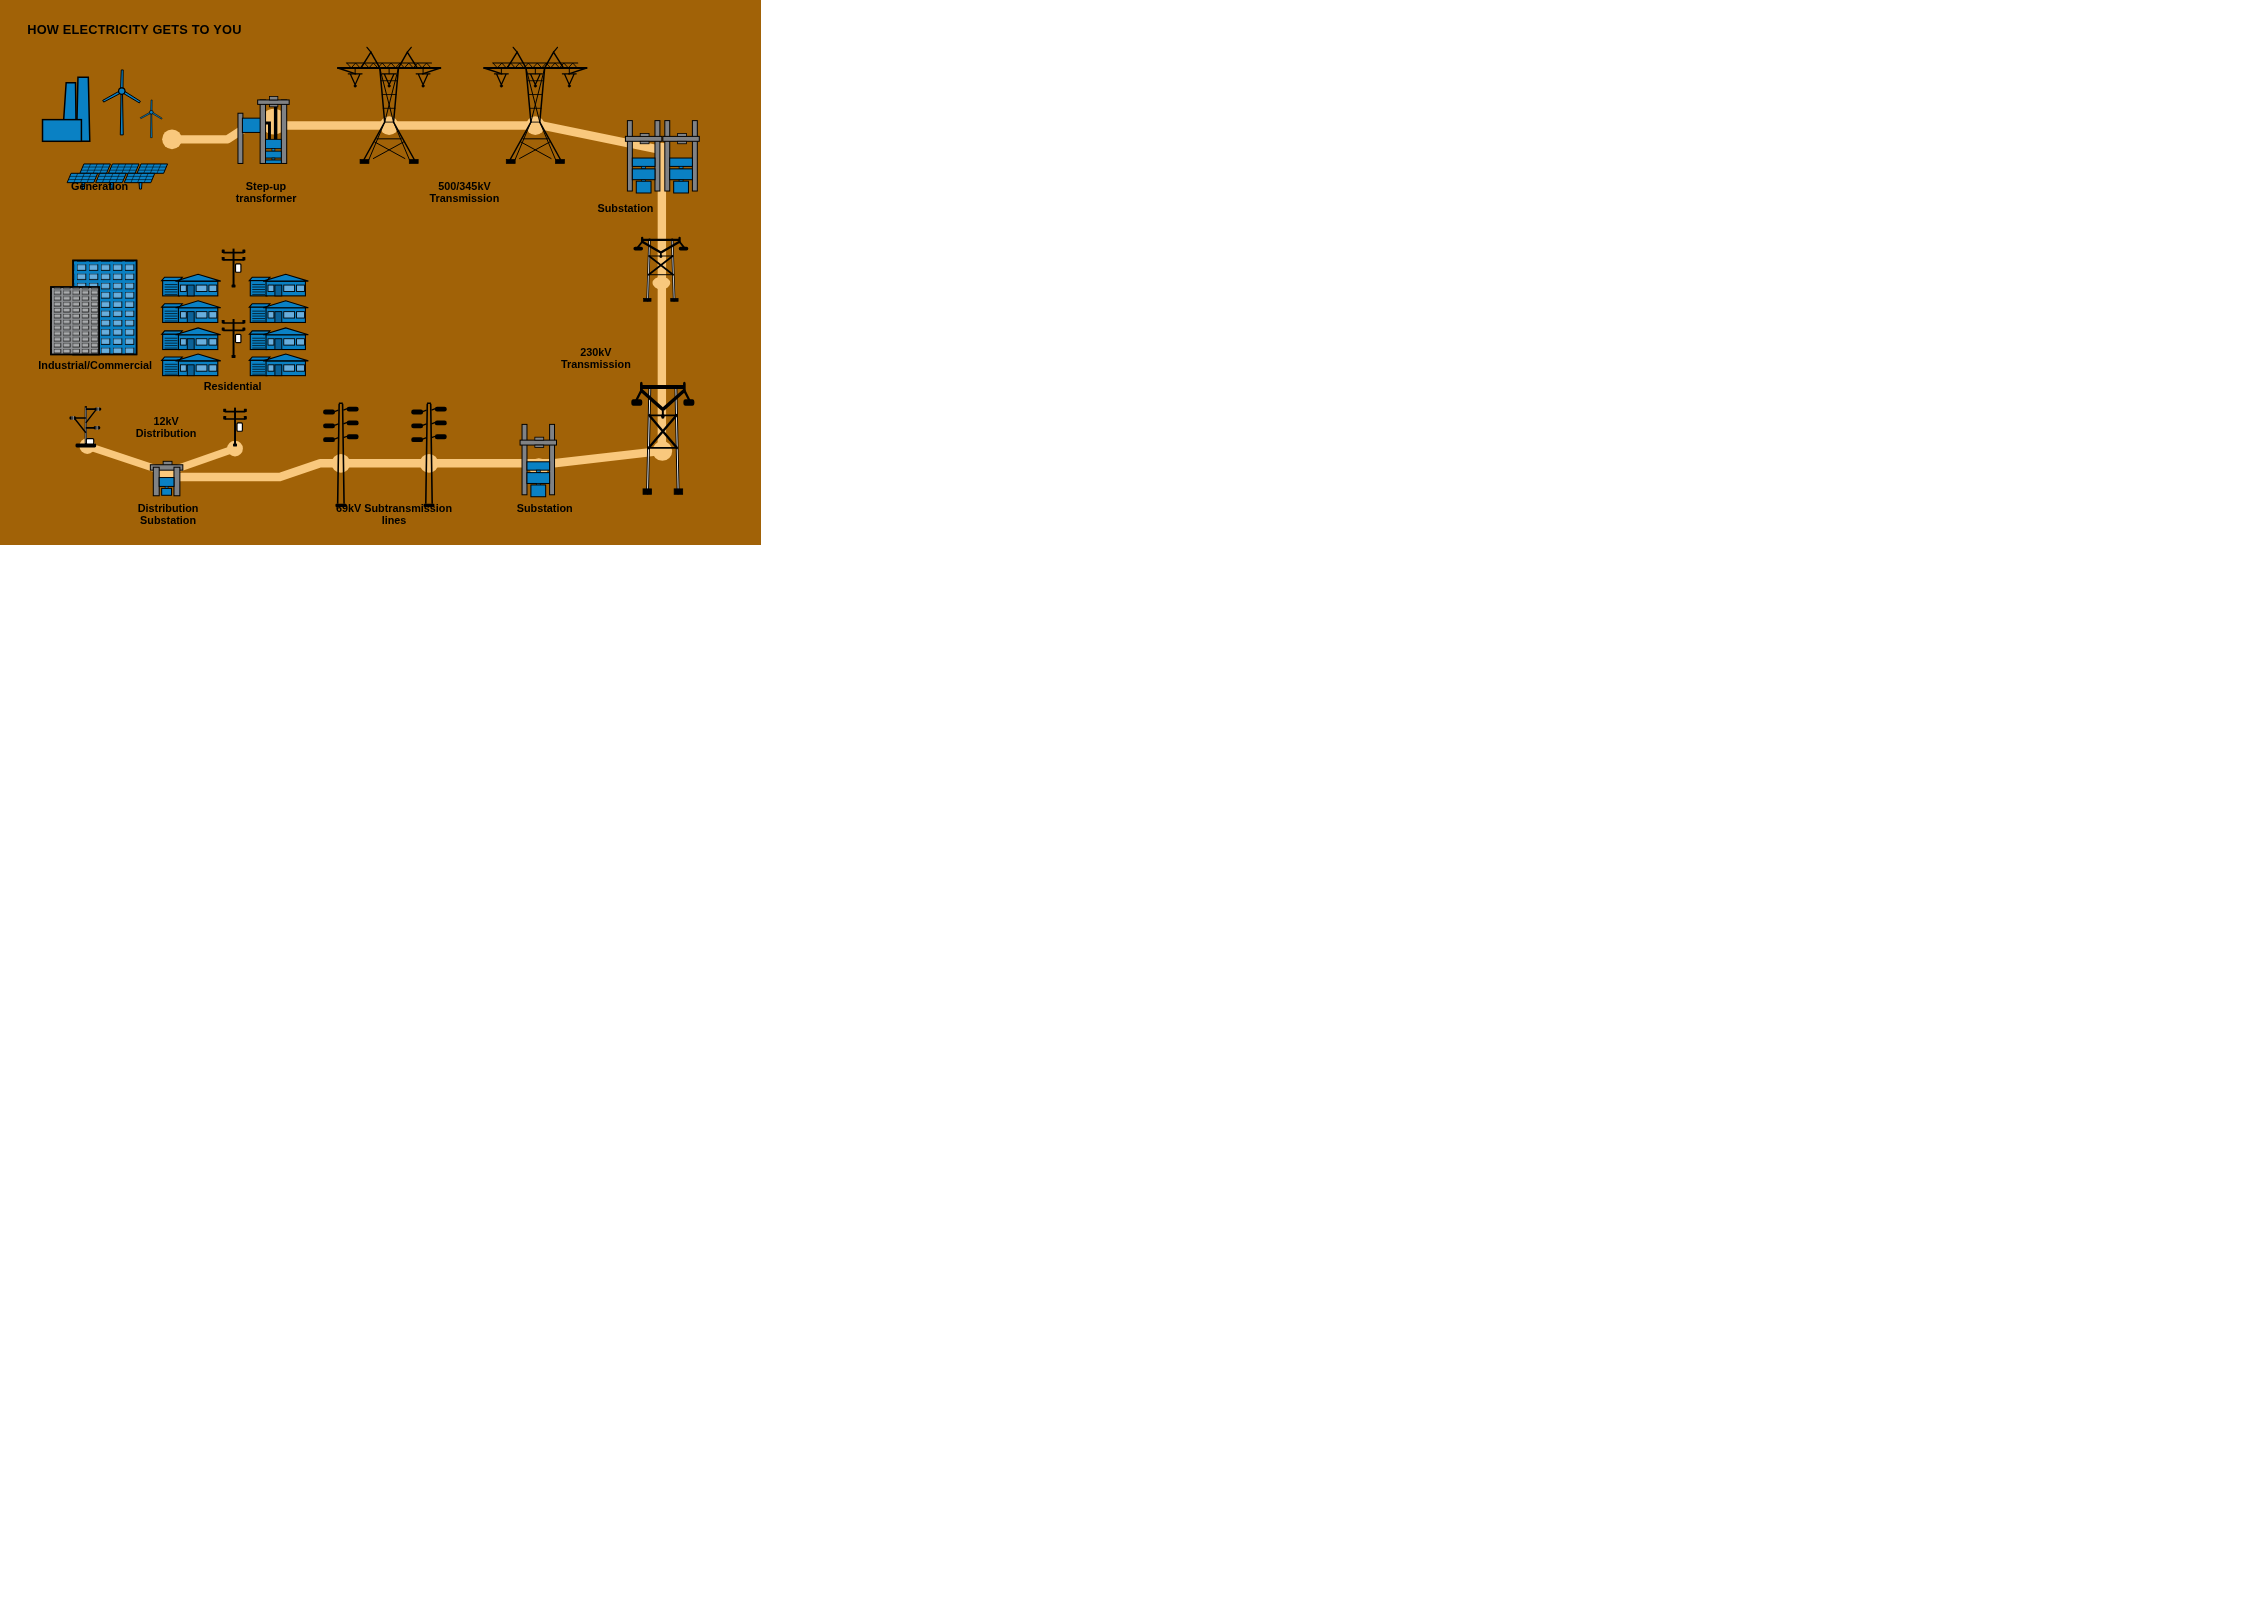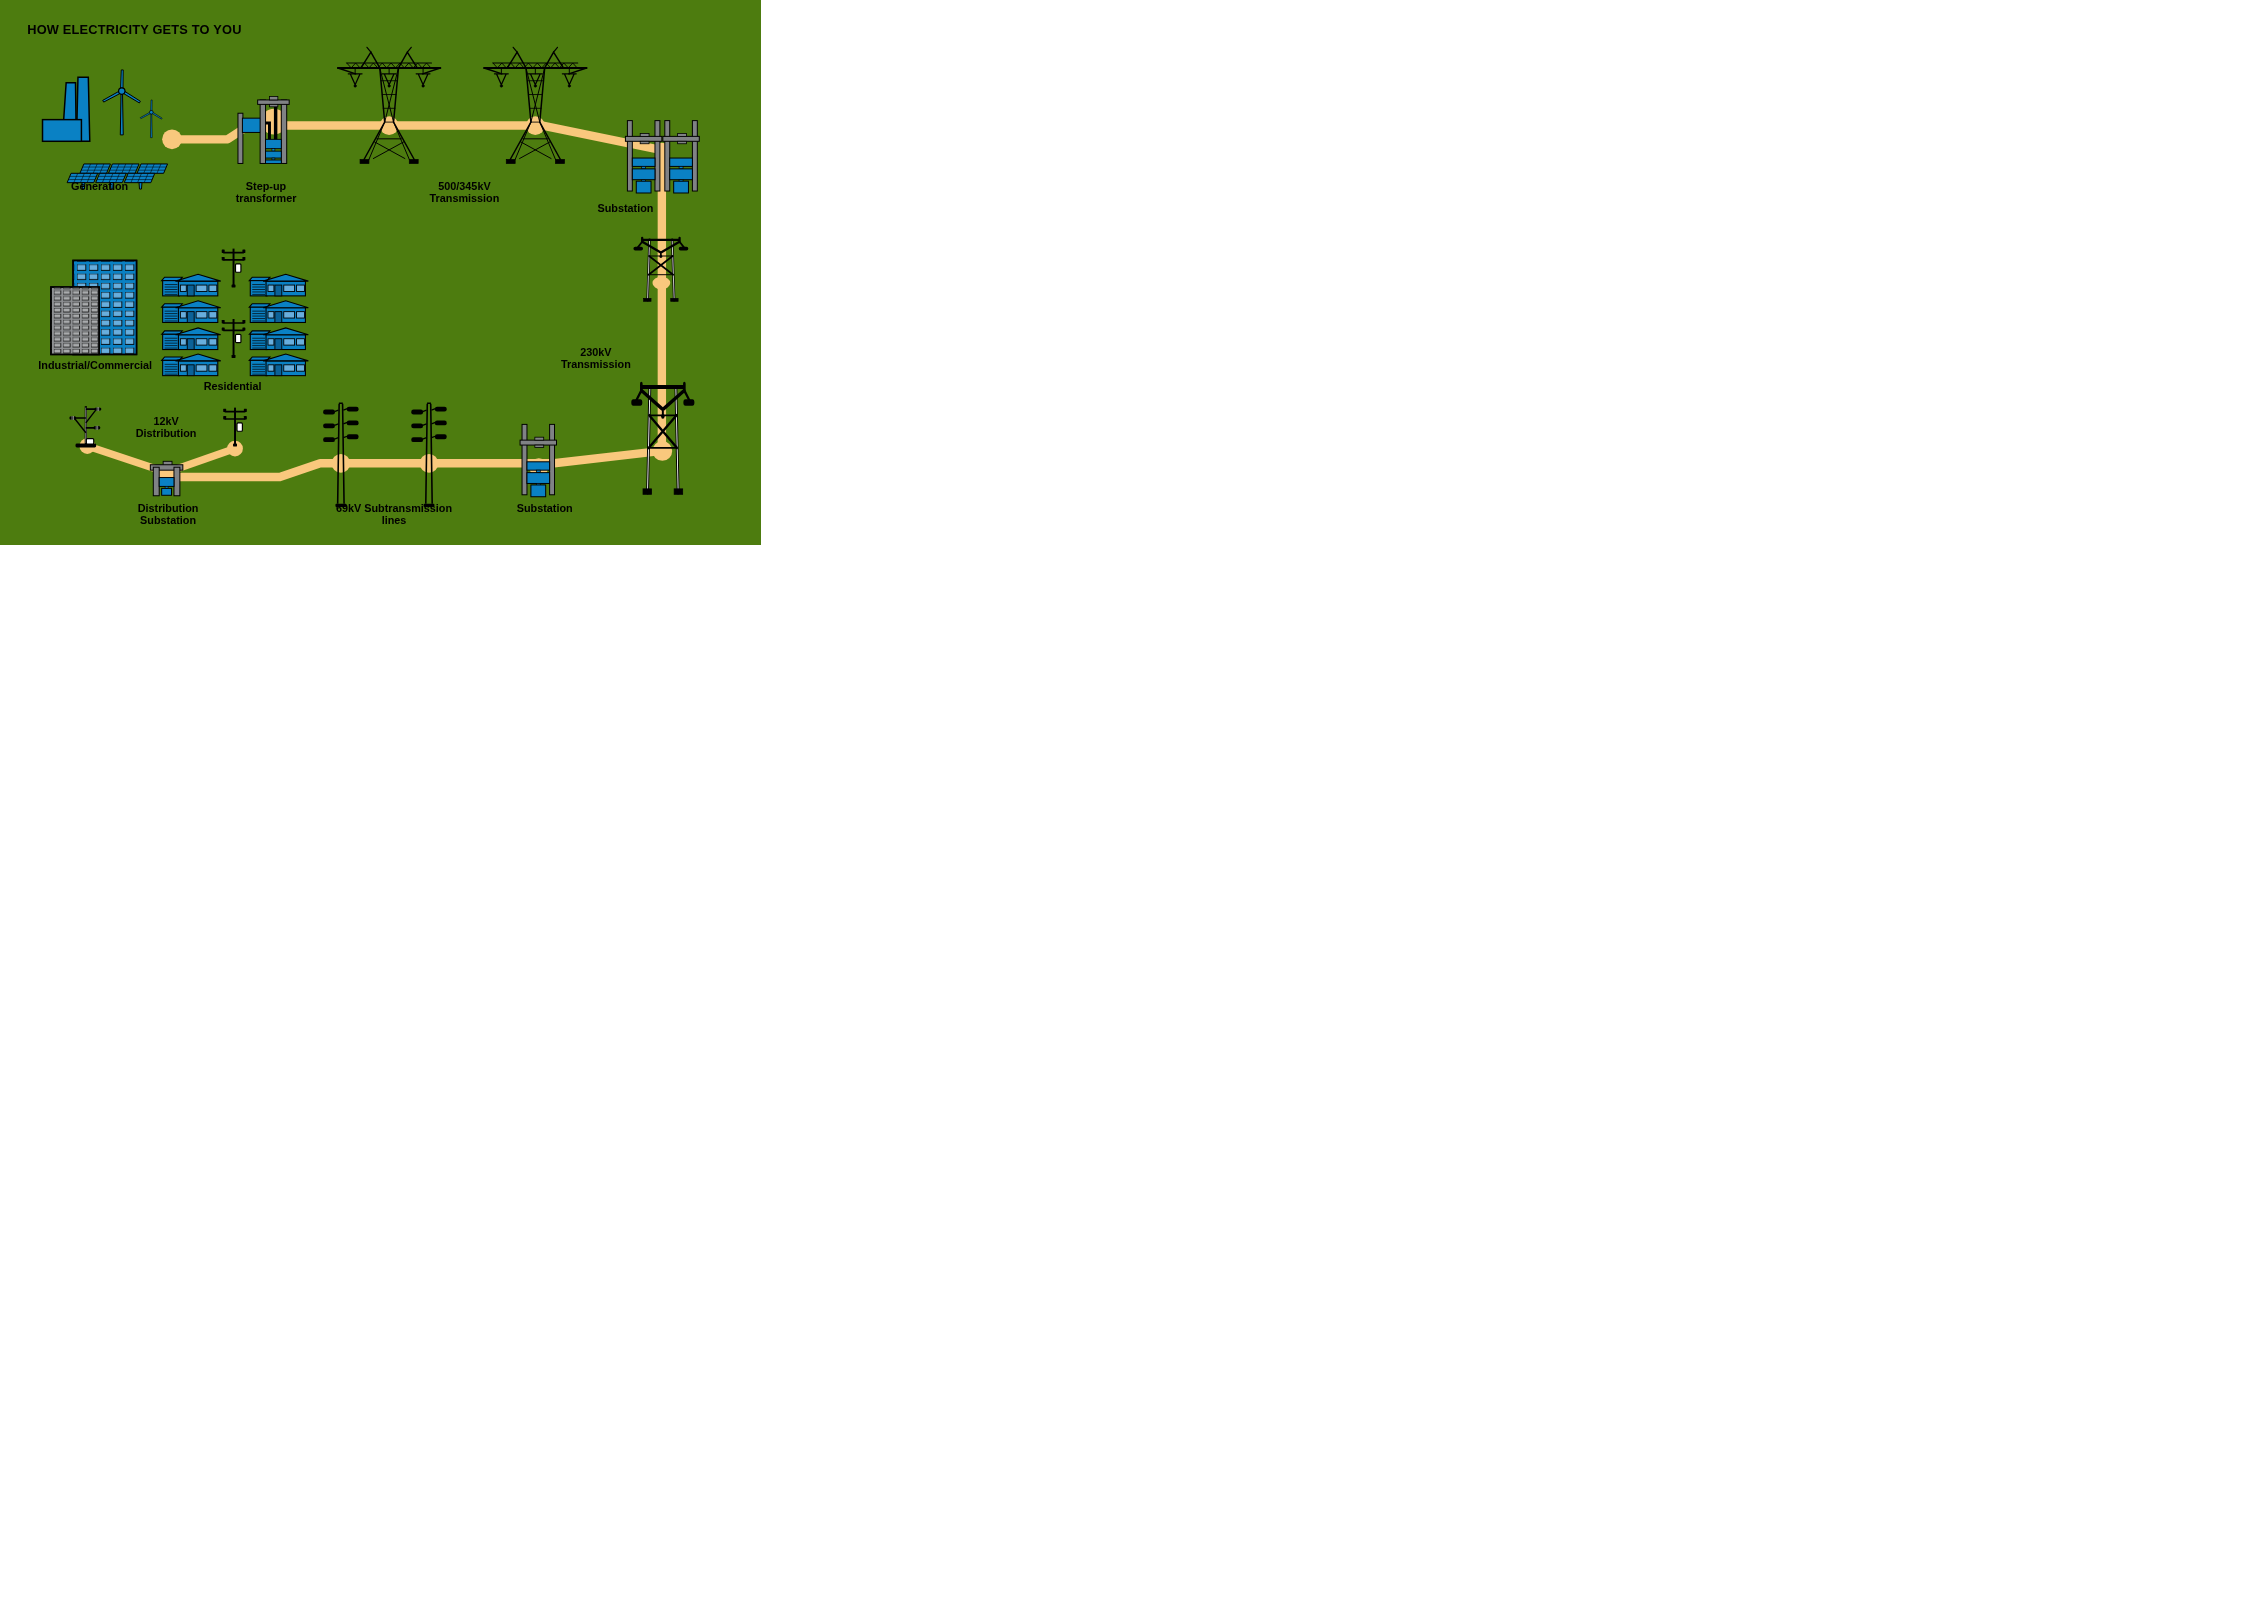--- a/index.html
+++ b/index.html
@@ -1,20 +1,20 @@
 <!DOCTYPE html>
 <html style="--flow: #F9C87D; --blue: #0A81C4; --light-blue: #68AEDD; --dark-blue: #0C6298; --gray: #808285; --building-gray: #8E9093; --window-gray: #A9ABAD; --ink: #000000;font-size:7.9px"><head>
 <meta charset="utf-8">
 <style>
   :root{
     --flow:#F9C87D; --blue:#0A81C4; --light-blue:#68AEDD; --dark-blue:#0C6298;
     --gray:#808285; --building-gray:#8E9093; --window-gray:#A9ABAD; --ink:#000000;
   }
   html,body{margin:0;padding:0;background:#fff;}
-  #canvas{position:relative;width:761px;height:545px;background:#4d7c0f;overflow:hidden;}
+  #canvas{position:relative;width:761px;height:545px;background:#a16207;overflow:hidden;}
   svg{display:block;}
   .title{font:800 26px "Liberation Sans",sans-serif;letter-spacing:.4px;fill:var(--ink);}
   .label{font:700 22px "Liberation Sans",sans-serif;fill:var(--ink);text-anchor:middle;}
   .f-blue{fill:var(--blue);} .f-lblue{fill:var(--light-blue);} .f-dblue{fill:var(--dark-blue);}
   .f-gray{fill:var(--gray);} .f-bgray{fill:var(--building-gray);} .f-wgray{fill:var(--window-gray);}
   .f-orange{fill:var(--flow);} .f-white{fill:#fff;} .f-black{fill:var(--ink);} .f-none{fill:none;}
   .s-black{stroke:var(--ink);} .s-white{stroke:#fff;} .s-orange{stroke:var(--flow);}
 </style>
 </head>
 <body>

